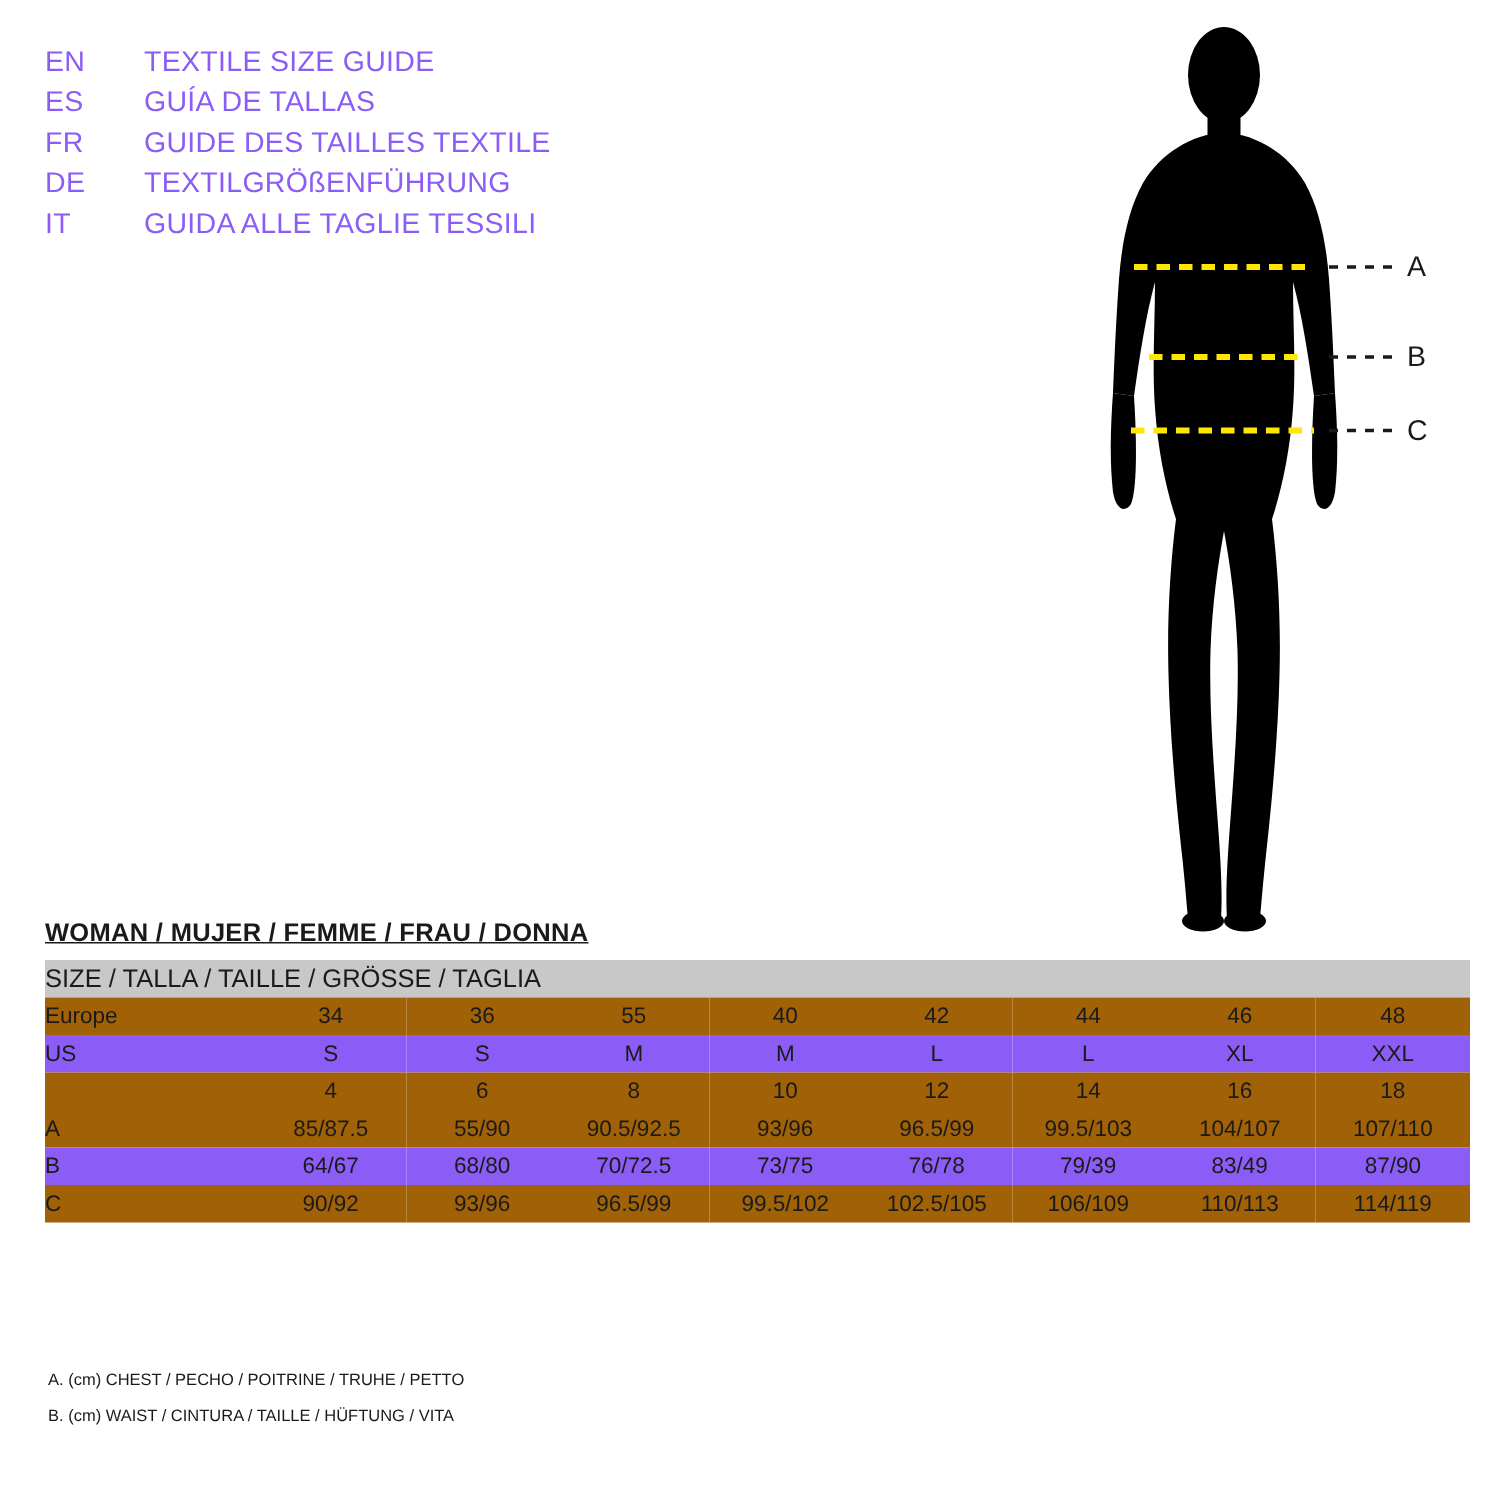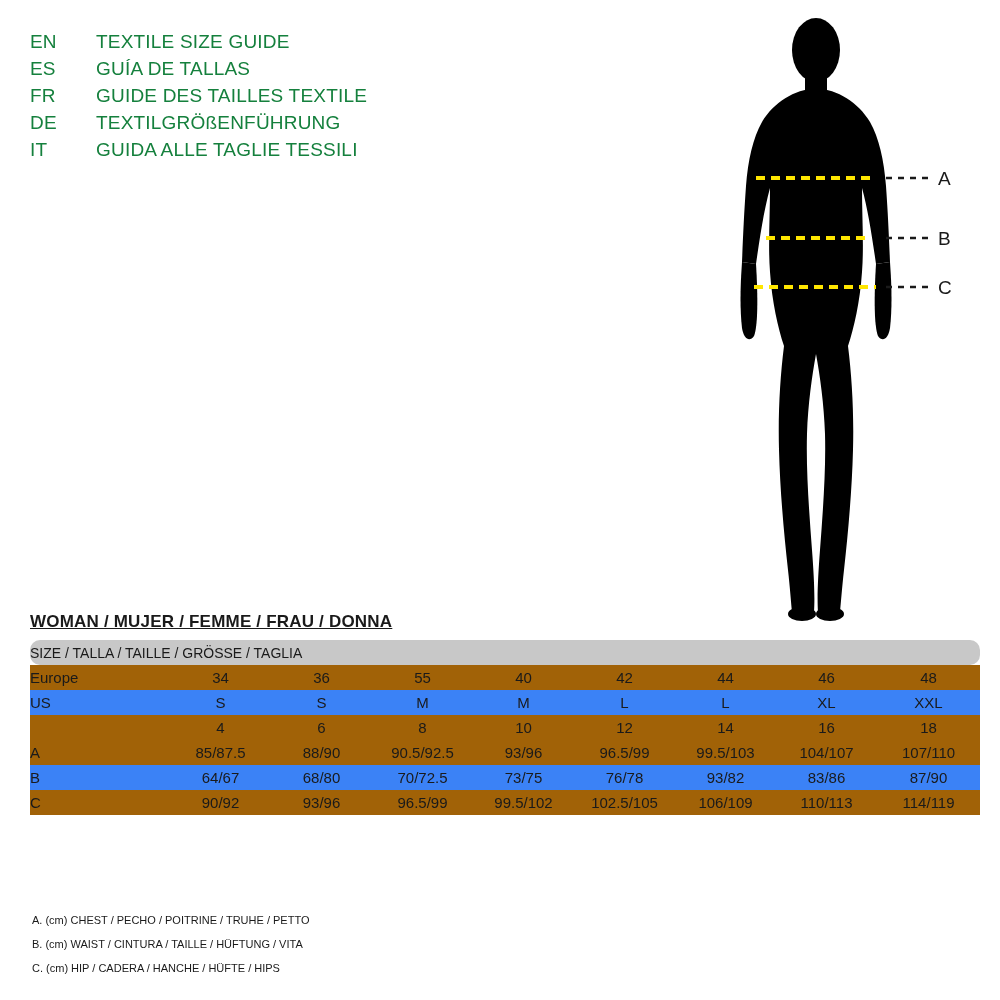--- a/index.html
+++ b/index.html
@@ -22,21 +22,21 @@
     left: 30px;
     top: 28px;
     width: 420px;
   }
   .lang-row {
     display: flex;
     align-items: baseline;
     font-size: 19px;
     line-height: 27px;
     letter-spacing: 0.2px;
-    color: #15803d;
+    color: #8b5cf6;
   }
   .lang-code {
     width: 66px;
     flex: 0 0 66px;
     font-size: 19px;
   }
   .lang-title {
     font-size: 19px;
   }
 
@@ -84,26 +84,25 @@
   table.size-table td, table.size-table th {
     padding: 0;
     height: 25px;
     vertical-align: middle;
     font-weight: normal;
     color: #1a1a1a;
   }
   .hdr-row th {
     background: #c8c8c8;
     text-align: left;
-    font-size: 14px;
+    font-size: 17px;
     padding-left: 6px;
-    border-radius: 10px;
   }
   .row-alt td { background: #a16207; }
-  .row-plain td { background: #3b82f6; }
+  .row-plain td { background: #8b5cf6; }
   .lbl {
     text-align: left;
     padding-left: 6px;
     width: 140px;
   }
   .val { text-align: center; }
 
   
   .notes {
     position: absolute;
@@ -251,51 +250,50 @@
         <td class="val">8</td>
         <td class="val">10</td>
         <td class="val">12</td>
         <td class="val">14</td>
         <td class="val">16</td>
         <td class="val">18</td>
       </tr>
       <tr class="row-alt">
         <td class="lbl">A</td>
         <td class="val">85/87.5</td>
-        <td class="val">88/90</td>
+        <td class="val">55/90</td>
         <td class="val">90.5/92.5</td>
         <td class="val">93/96</td>
         <td class="val">96.5/99</td>
         <td class="val">99.5/103</td>
         <td class="val">104/107</td>
         <td class="val">107/110</td>
       </tr>
       <tr class="row-plain">
         <td class="lbl">B</td>
         <td class="val">64/67</td>
         <td class="val">68/80</td>
         <td class="val">70/72.5</td>
         <td class="val">73/75</td>
         <td class="val">76/78</td>
-        <td class="val">93/82</td>
-        <td class="val">83/86</td>
+        <td class="val">79/39</td>
+        <td class="val">83/49</td>
         <td class="val">87/90</td>
       </tr>
       <tr class="row-alt">
         <td class="lbl">C</td>
         <td class="val">90/92</td>
         <td class="val">93/96</td>
         <td class="val">96.5/99</td>
         <td class="val">99.5/102</td>
         <td class="val">102.5/105</td>
         <td class="val">106/109</td>
         <td class="val">110/113</td>
         <td class="val">114/119</td>
       </tr>
     </tbody>
   </table>
 </div>
 
 <div class="notes">
   <div class="note-line">A. (cm) CHEST / PECHO / POITRINE / TRUHE / PETTO</div>
   <div class="note-line">B. (cm) WAIST / CINTURA / TAILLE / HÜFTUNG / VITA</div>
-  <div class="note-line">C. (cm) HIP / CADERA / HANCHE / HÜFTE / HIPS</div>
 </div>
 
 </body></html>

